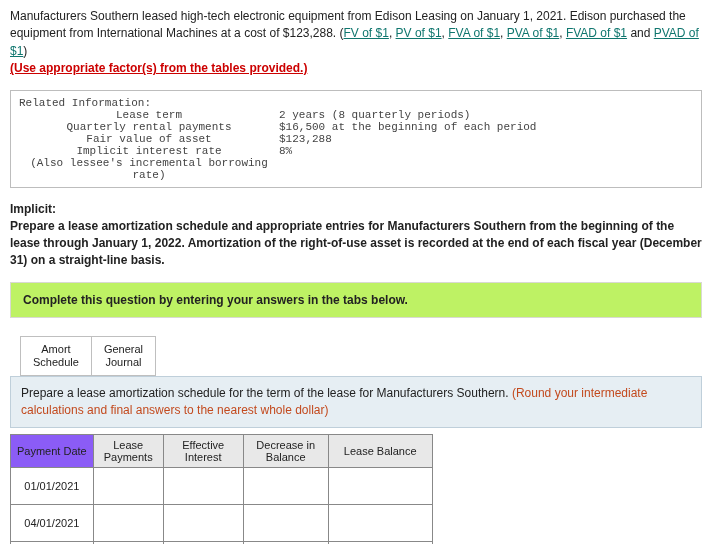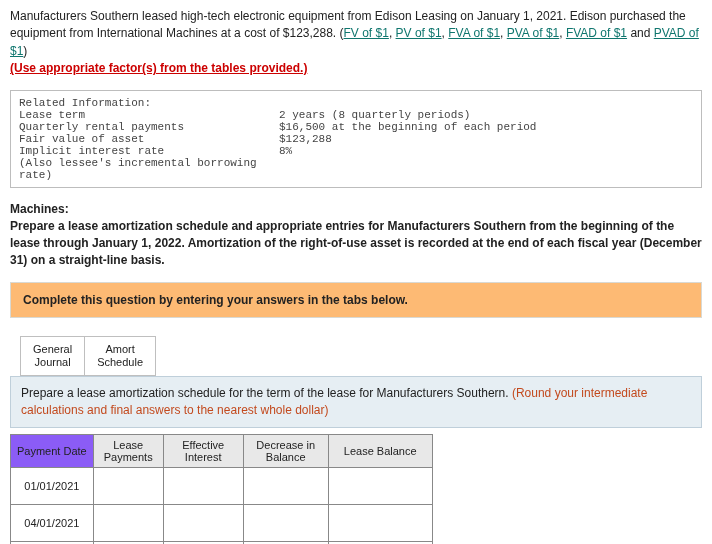--- a/index.html
+++ b/index.html
@@ -2,24 +2,24 @@
 <html><head>
 <meta charset="utf-8">
 <style>
   * { box-sizing: border-box; margin: 0; padding: 0; }
   body { font-family: Arial, sans-serif; font-size: 12px; color: #222; background: #fff; width: 712px; padding: 8px 10px; }
   .intro { line-height: 1.45; margin-bottom: 12px; }
   .intro a { color: #0f766e; text-decoration: underline; }
   .red { color: #c00; font-weight: bold; text-decoration: underline; }
   .info-box { border: 1px solid #bdbdbd; padding: 6px 8px; font-family: "Courier New", monospace; font-size: 11px; color: #444; margin-bottom: 14px; background: #fff; }
   .info-box .row { display: flex; }
-  .info-box .label { width: 260px; }
+  .info-box .label { width: 260px; text-align: center; }
   .req-head { font-weight: bold; margin-bottom: 2px; }
   .req-body { line-height: 1.45; margin-bottom: 12px; font-weight: bold; }
-  .prompt-box { background: #fdba74; border: 1px solid #d9d9d3; padding: 10px 12px; font-weight: bold; margin-bottom: 18px; }
+  .prompt-box { background: #bef264; border: 1px solid #d9d9d3; padding: 10px 12px; font-weight: bold; margin-bottom: 18px; }
   .tabs { display: flex; margin-bottom: 0; margin-left: 10px; }
   .tab { border: 1px solid #bfbfbf; padding: 6px 12px; font-size: 11px; text-align: center; background: #fff; line-height: 1.2; cursor: pointer; }
   .tab + .tab { border-left: none; }
   .instruction { background: #e6eef3; border: 1px solid #bfcfda; padding: 8px 10px; font-size: 12px; line-height: 1.4; margin-bottom: 6px; }
   .instruction .hint { color: #c34a1e; }
   .grid { border-collapse: collapse; }
   .grid th, .grid td { border: 1px solid #888; font-size: 11px; }
   .grid th { background: #e8e8e8; text-align: center; padding: 4px 6px; font-weight: normal; }
   .grid th.h-pay { background: #8b5cf6; }
   .grid td { height: 18px; background: #fff; }
@@ -54,31 +54,31 @@
   <div class="row">
       <div class="label">Implicit interest rate</div>
       <div>8%</div>
     </div>
   <div class="row">
       <div class="label">(Also lessee's incremental borrowing rate)</div>
       <div></div>
     </div>
 </div>
 
-<div class="req-head">Machines:</div>
+<div class="req-head">Implicit:</div>
 <div class="req-body">Prepare a lease amortization schedule and appropriate entries for Manufacturers Southern from the beginning of the lease through January 1, 2022. Amortization of the right-of-use asset is recorded at the end of each fiscal year (December 31) on a straight-line basis.</div>
 
 <div class="prompt-box">Complete this question by entering your answers in the tabs below.</div>
 
 <div class="tabs">
   <div class="tab">
-    <span>General</span><br><span>Journal</span>
+    <span>Amort</span><br><span>Schedule</span>
   </div>
   <div class="tab">
-    <span>Amort</span><br><span>Schedule</span>
+    <span>General</span><br><span>Journal</span>
   </div>
 </div>
 
 <div class="instruction">
   <span>Prepare a lease amortization schedule for the term of the lease for Manufacturers Southern. </span><span class="hint">(Round your intermediate calculations and final answers to the nearest whole dollar)</span>
 </div>
 
 <table class="grid">
   <thead>
     <tr>

